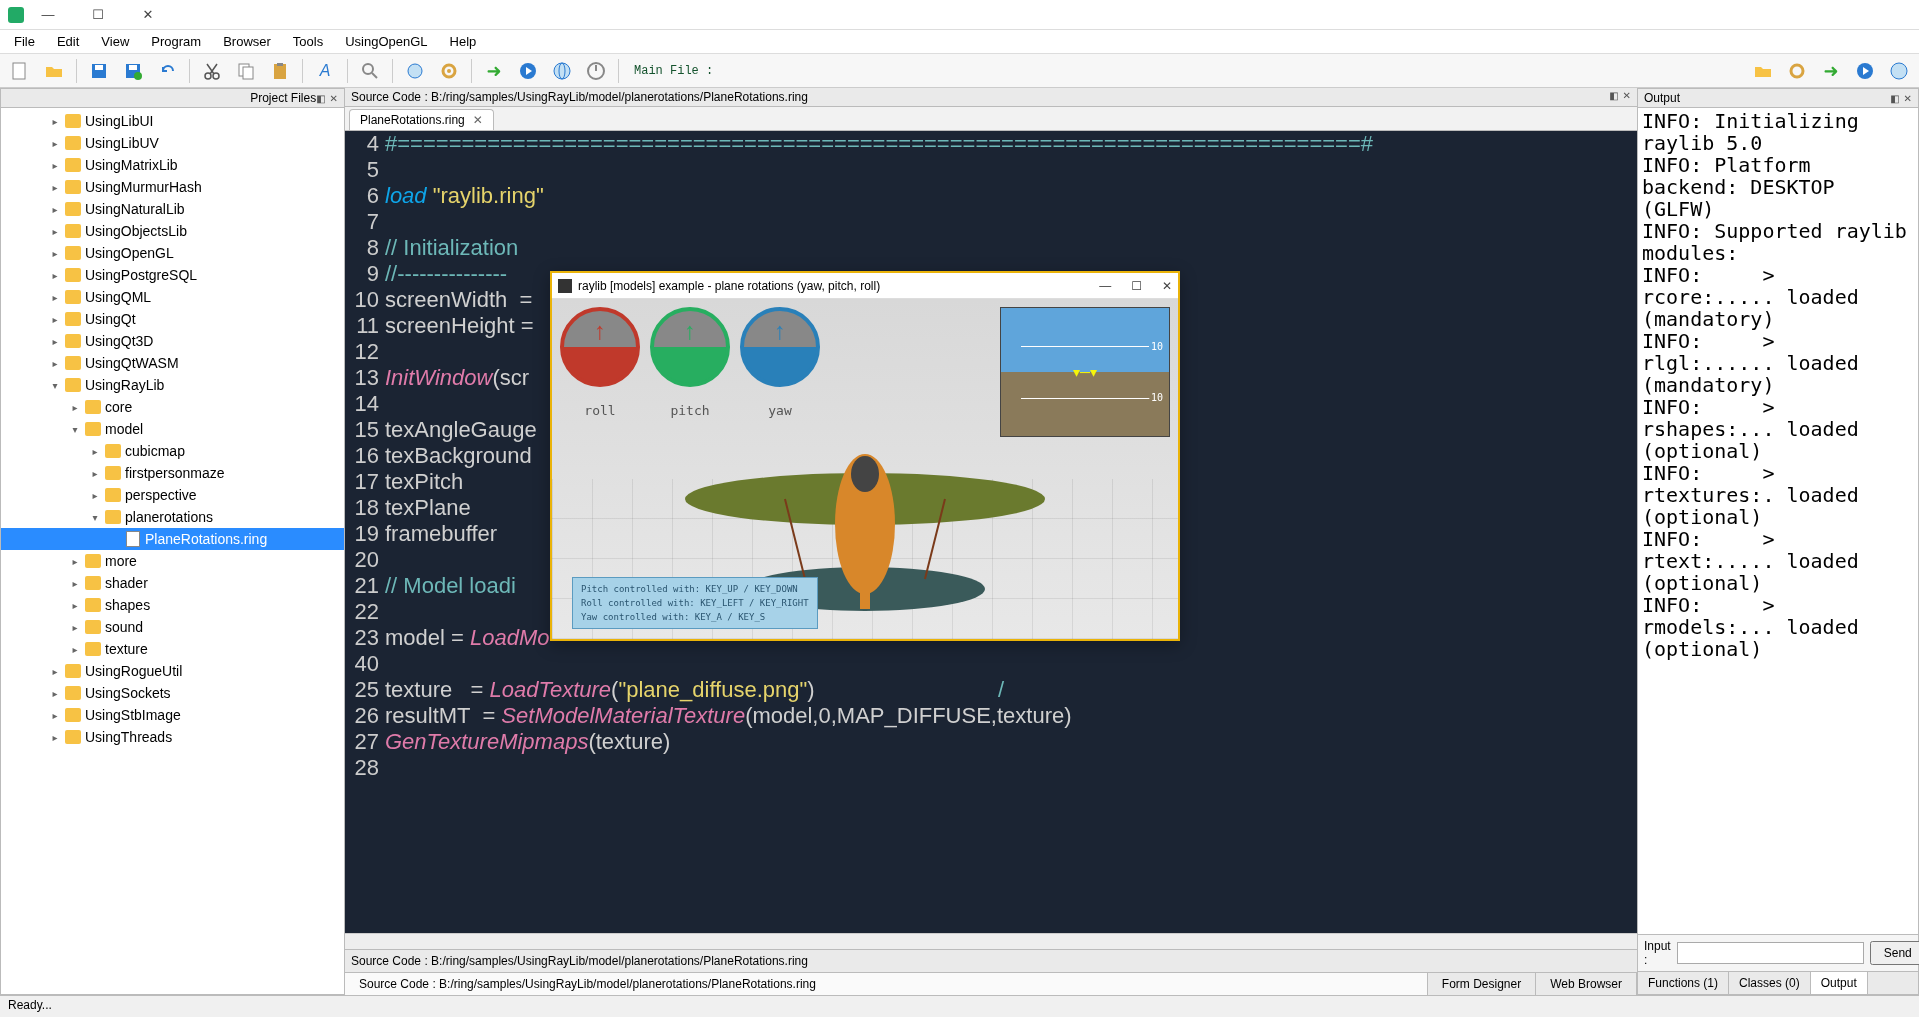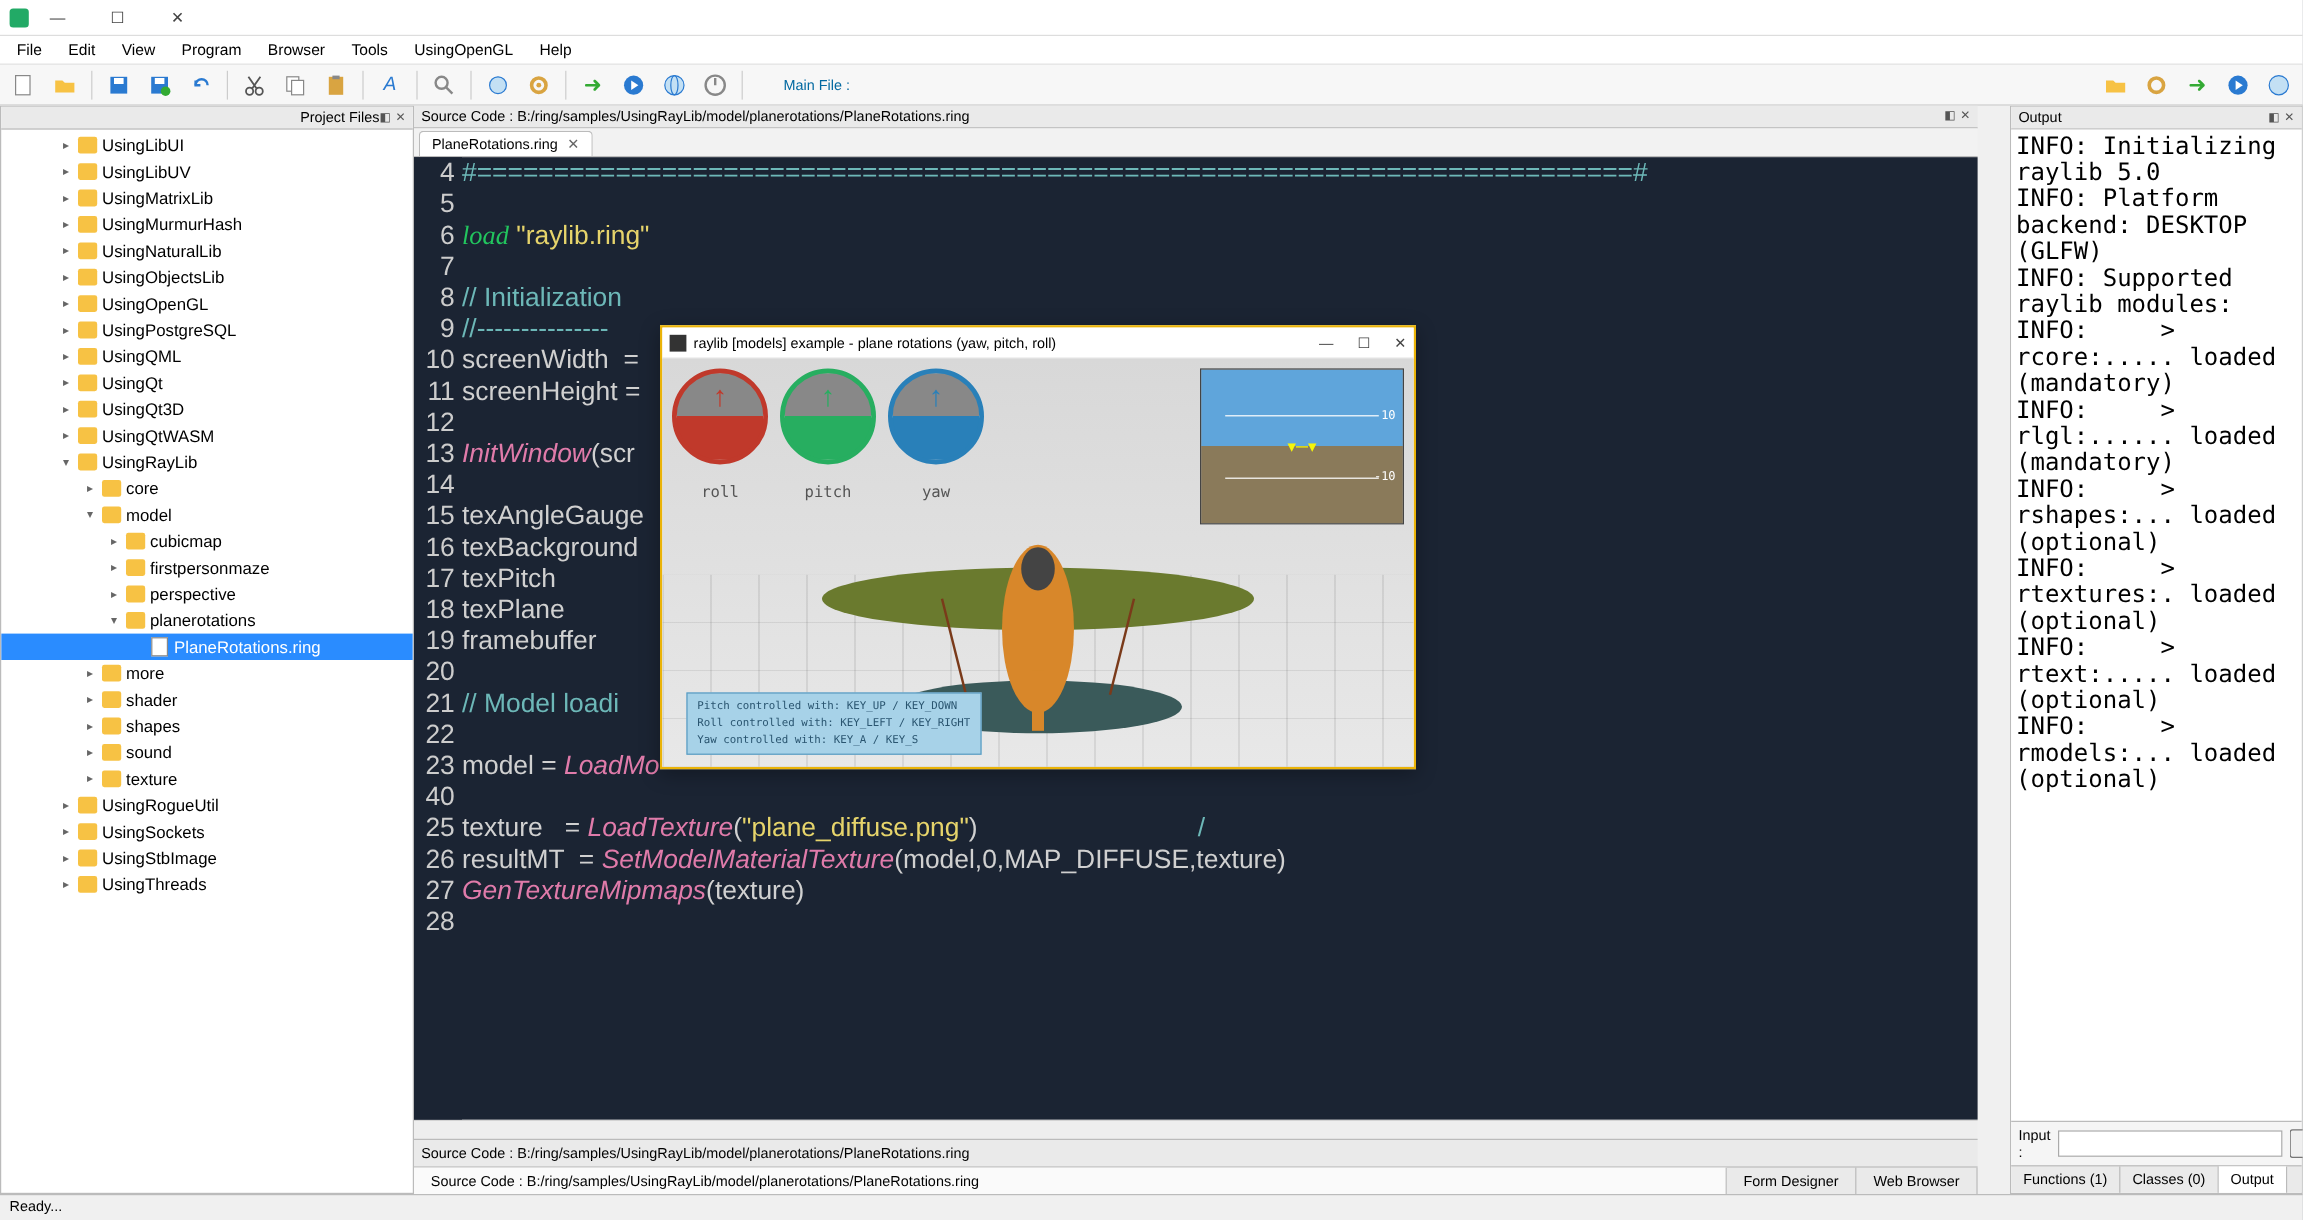--- a/index.html
+++ b/index.html
@@ -7,21 +7,21 @@
 .titlebar { height: 30px; background: #fff; display: flex; align-items: center; padding: 0 8px; border-bottom: 1px solid #ddd; }
 .titlebar .icon { width: 16px; height: 16px; background: #2a6; border-radius: 3px; margin-right: 8px; }
 .titlebar .title { flex: 1; font-size: 12px; }
 .winbtns { display: flex; gap: 18px; }
 .winbtns span { width: 32px; text-align: center; color: #444; cursor: default; font-size: 13px; }
 .menubar { height: 24px; background: #fff; display: flex; align-items: center; padding: 0 4px; gap: 2px; border-bottom: 1px solid #ddd; }
 .menubar span { padding: 2px 10px; font-size: 13px; }
 .toolbar { height: 34px; background: #f7f7f7; display: flex; align-items: center; padding: 0 6px; border-bottom: 1px solid #ccc; gap: 6px; }
 .tbtn { width: 28px; height: 28px; display: flex; align-items: center; justify-content: center; border-radius: 2px; }
 .tsep { width: 1px; height: 24px; background: #ccc; margin: 0 2px; }
-.mainfile { margin-left: 26px; font-size: 12px; color: #0369a1; }
+.mainfile { margin-left: 7px; font-size: 12px; color: #14532d; font-family: Liberation Mono, monospace; }
 .toolbar-spacer { flex: 1; }
 .body { flex: 1; display: flex; overflow: hidden; }
 .panel { display: flex; flex-direction: column; background: #fff; border: 1px solid #bbb; }
 .panel-title { background: #eaeaea; font-size: 12px; padding: 2px 6px; border-bottom: 1px solid #bbb; display: flex; align-items: center; }
 .panel-title span:first-child { flex: 1; }
 .panel-title .pbtns { display: flex; gap: 4px; color: #555; font-size: 10px; }
 .left { width: 345px; text-align: right; }
 .tree { flex: 1; overflow: auto; font-size: 14px; padding-top: 2px; }
 .tree-row { display: flex; align-items: center; height: 22px; white-space: nowrap; }
 .tree-row.sel { background: #2a8cff; color: #fff; }
@@ -33,28 +33,28 @@
 .src-path { font-size: 12px; padding: 2px 6px; background: #eaeaea; border-bottom: 1px solid #bbb; display: flex; }
 .src-path .pbtns { margin-left: auto; display: flex; gap: 4px; color: #555; font-size: 10px; }
 .tabbar { background: #f2f2f2; display: flex; padding: 2px 4px 0; border-bottom: 1px solid #bbb; }
 .tab { background: #fff; padding: 3px 10px; font-size: 12px; border: 1px solid #bbb; border-bottom: none; border-radius: 4px 4px 0 0; display: flex; align-items: center; gap: 8px; }
 .tab .x { color: #666; }
 .editor-wrap { flex: 1; position: relative; background: #1b2433; }
 .editor { display: flex; height: 100%; font-family: "Consolas", monospace; font-size: 22px; line-height: 26px; }
 .gutter { background: #1b2433; color: #ccc; width: 40px; text-align: right; padding: 0 6px; }
 .code { flex: 1; color: #d0d0d0; white-space: pre; overflow: hidden; }
 .c-str { color: #e6d46b; }
-.c-kw { color: #22c55e; font-style: italic; font-family: Liberation Serif, serif; }
+.c-kw { color: #0ea5e9; font-style: italic; }
 .c-cmt { color: #6db8b8; }
 .c-fn { color: #e07baa; font-style: italic; }
 .bottom-tabs { background: #eaeaea; border-top: 1px solid #bbb; display: flex; }
 .btab { padding: 4px 14px; font-size: 12px; border-right: 1px solid #bbb; }
 .btab.active { background: #fafafa; }
 .src-path2 { font-size: 12px; padding: 4px 6px; background: #eaeaea; border-top: 1px solid #bbb; }
-.right { width: 244px; display: flex; flex-direction: column; margin-left: 27px; }
+.right { width: 282px; display: flex; flex-direction: column; }
 .output { flex: 1; font-family: "Consolas", monospace; font-size: 20px; line-height: 22px; white-space: pre-wrap; overflow: hidden; padding: 2px 4px; background: #fff; }
 .input-row { display: flex; align-items: center; padding: 4px 6px; gap: 6px; border-top: 1px solid #bbb; background: #f5f5f5; }
 .input-row label { font-size: 12px; }
 .input-row input { flex: 1; height: 22px; border: 1px solid #aaa; padding: 0 4px; }
 .input-row button { height: 24px; padding: 0 12px; font-size: 12px; }
 .right-tabs { display: flex; background: #eaeaea; border-top: 1px solid #bbb; }
 .rtab { padding: 4px 10px; font-size: 12px; border-right: 1px solid #bbb; }
 .rtab.active { background: #fff; }
 .statusbar { height: 22px; background: #f0f0f0; border-top: 1px solid #bbb; padding: 2px 8px; font-size: 12px; }
 .raylib-window { position: absolute; left: 205px; top: 140px; width: 630px; height: 370px; background: #fff; border: 2px solid #eab308; box-shadow: 0 4px 16px rgba(0,0,0,0.3); }

